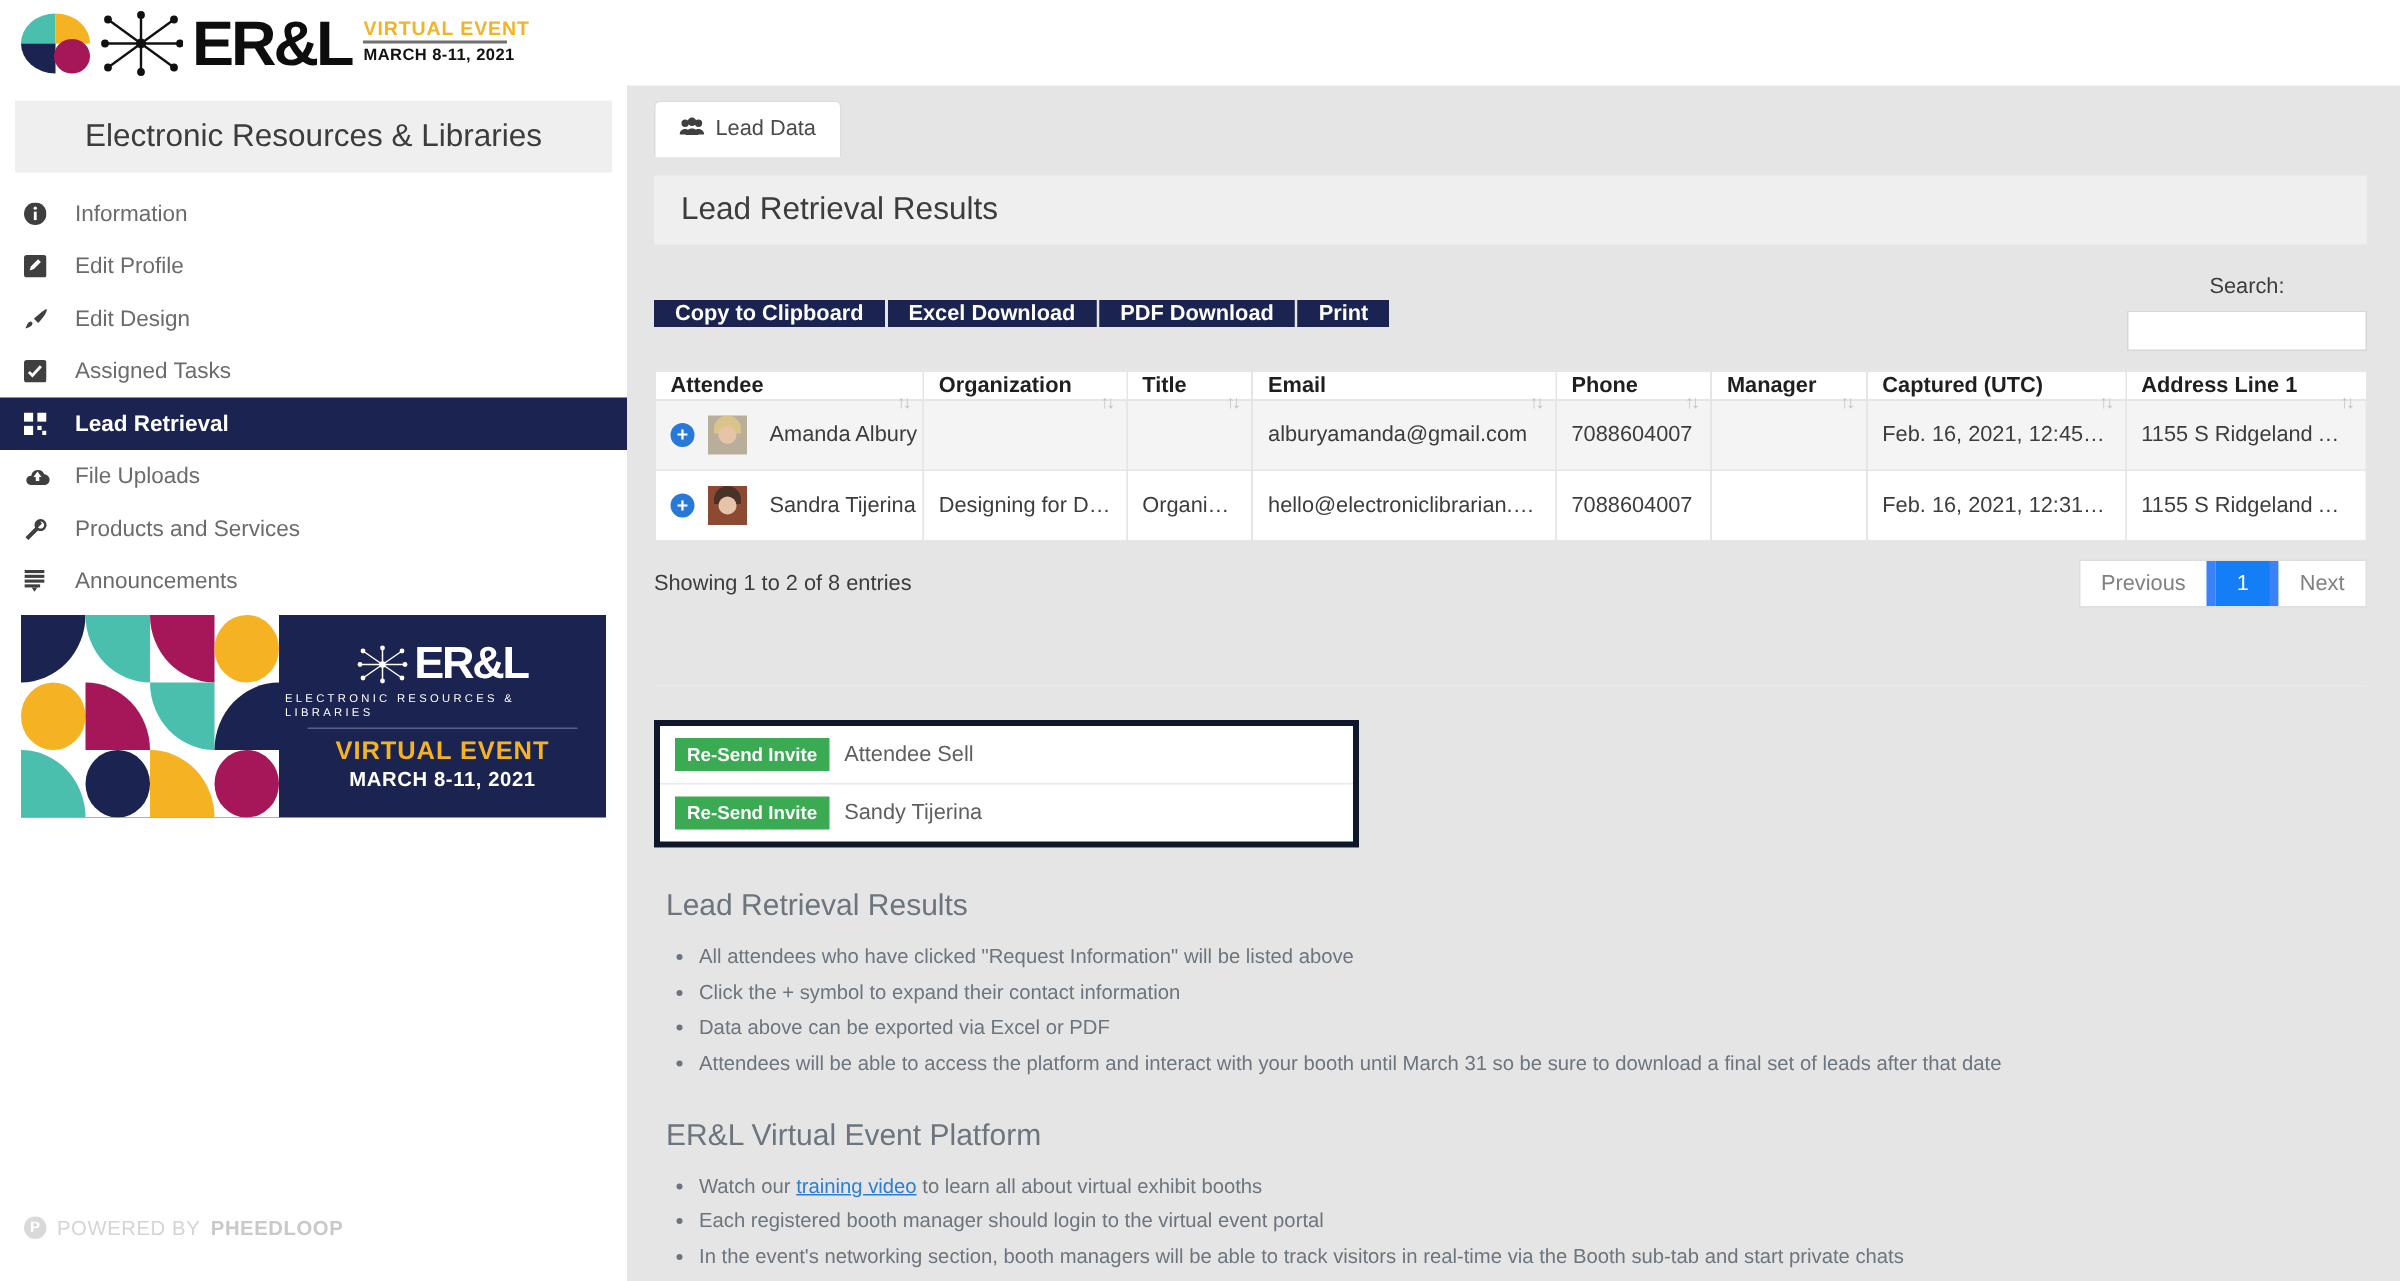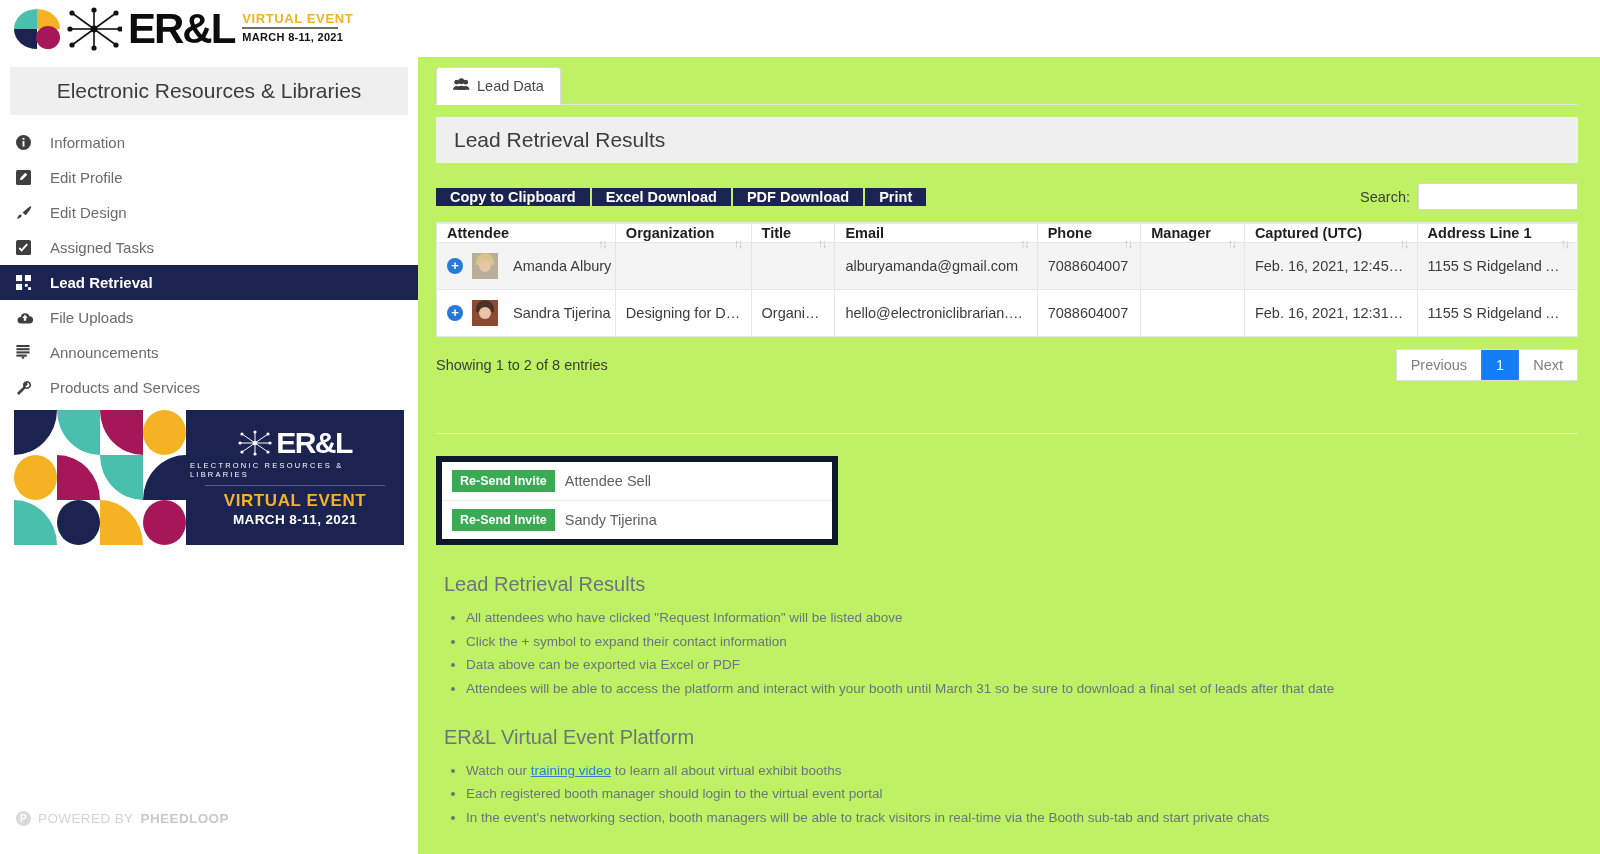--- a/index.html
+++ b/index.html
@@ -66,37 +66,37 @@
 
   .sb-footer {
     position:absolute; left:16px; bottom:28px; display:flex; align-items:center; gap:7px;
     color:#d4d4d4; font-size:13.5px; letter-spacing:.4px;
   }
   .sb-footer b { color:#c9c9c9; }
   .pl-dot { width:15px; height:15px; border-radius:50%; background:#d9d9d9; color:#fff;
             font-size:10px; display:flex; align-items:center; justify-content:center; font-weight:bold;}
 
   
-  .main { position:absolute; left:418px; top:57px; right:0; bottom:0; background:#bef264; padding:0 22px 0 18px;}
+  .main { position:absolute; left:418px; top:57px; right:0; bottom:0; background:#e5e5e5; padding:0 22px 0 18px;}
   .tabbar { height:48px; display:flex; align-items:flex-end; border-bottom:1px solid #e3e3e3; }
   .tab {
     display:flex; align-items:center; gap:7px; height:38px; padding:0 16px;
     border:1px solid #dcdcdc; border-bottom:1px solid #fff; border-radius:4px 4px 0 0;
     background:#fff; font-size:14.5px; color:#4a4a4a; position:relative; top:1px; cursor:pointer;
   }
   .panel-title {
     margin-top:12px; height:46px; background:#efefef; display:flex; align-items:center;
     padding-left:18px; font-size:21px; color:#3c3c3c;
   }
   .toolbar { margin-top:20px; display:flex; align-items:center; }
   .btn-dt {
     background:#1b2350; color:#fff; font-size:14.5px; font-weight:bold;
     padding:0 13px; border:1px solid #1b2350; margin-right:2px; cursor:pointer;
   }
-  .search-area { margin-left:auto; display:flex; align-items:center; gap:8px; }
+  .search-area { margin-left:auto; display:flex; align-items:center; gap:8px;flex-direction:column; }
   .search-lbl { font-size:14.5px; color:#3c3c3c; }
   .search-inp { width:160px; height:27px; border:1px solid #d7d7d7; background:#fff; outline:none; padding:0 5px; }
 
   
   table.dt { width:100%; border-collapse:collapse; margin-top:12px; table-layout:fixed; }
   table.dt th {
     text-align:left; font-size:14.5px; font-weight:bold; color:#1f1f1f;
     padding:1px 10px; border:1px solid #e6e6e6; border-top:2px solid #e6e6e6;
     background:#fff; white-space:nowrap; position:relative;
   }
@@ -113,27 +113,27 @@
   .avatar { width:26px; height:26px; flex:none; background:#b9ae9a; overflow:hidden; position:relative;}
   .avatar.a2 { background:#8d4a33; }
   .avatar .hair { position:absolute; left:4px; top:0; width:18px; height:12px; background:#4a3226; border-radius:9px 9px 0 0;}
   .avatar.a1 .hair { background:#d9c48a; }
   .avatar .face { position:absolute; left:7px; top:7px; width:12px; height:12px; border-radius:50%; background:#e6c4a8;}
   .att-name { padding-left:6px; }
 
   .dt-foot { margin-top:12px; display:flex; align-items:center; }
   .dt-info { font-size:14.5px; color:#3c3c3c; }
   .pager { margin-left:auto; display:flex; border:1px solid #dedede; }
-  .pg { padding:7px 14px; font-size:14.5px; color:#808080; border-right:1px solid #3b82f6; cursor:pointer; background:#fff;}
+  .pg { padding:7px 14px; font-size:14.5px; color:#808080; border-right:6px solid #3b82f6; cursor:pointer; background:#fff;}
   .pg:last-child { border-right:none; }
   .pg.cur { background:#137ef5; color:#fff; }
 
   
   .lower { margin-top:52px; border-top:1px solid #e9e9e9; padding-top:22px; }
-  .invite-box { width:402px; border:6px solid #0f172a; background:#fff; }
+  .invite-box { width:470px; border:4px solid #0f172a; background:#fff; }
   .invite-row { display:flex; align-items:center; gap:10px; padding:8px 10px; border-bottom:1px solid #e9e9e9; }
   .invite-row:last-child { border-bottom:none; }
   .btn-resend {
     background:#3aab53; color:#fff; font-size:12.5px; font-weight:bold;
     padding:4px 8px; cursor:pointer; white-space:nowrap;
   }
   .invite-name { font-size:14.5px; color:#5f5f5f; }
 
   h3.sec { font-size:20px; font-weight:normal; color:#6c757d; margin:28px 0 12px 8px; }
   ul.sec { margin:0 0 0 8px; padding-left:22px; }
@@ -250,38 +250,38 @@
               <path d="M5 13h10a4 4 0 000-8 5 5 0 00-9.6 1A3.5 3.5 0 005 13z" fill="#3f3f3f"></path>
               <path d="M10 3l3 4h-6z" fill="#fff"></path>
               <rect x="8.7" y="6" width="2.6" height="4" fill="#fff"></rect>
             </svg>
         </span>
         <span class="sb-lbl">File Uploads</span>
       </div>
 
       <div class="sb-item">
         <span class="sb-ico">
+          <svg width="16" height="16" viewBox="0 0 16 16">
+              <path d="M11 1a4 4 0 00-3.6 5.7L1 13.1 2.9 15l6.4-6.4A4 4 0 1011 1zm0 1.6a2.4 2.4 0 11-1.7 4.1L12 4l-1-1z" fill="#3f3f3f"></path>
+            </svg>
+        </span>
+        <span class="sb-lbl">Products and Services</span>
+      </div>
+
+      <div class="sb-item">
+        <span class="sb-ico">
           <svg width="14" height="15" viewBox="0 0 14 16">
             <rect x="0" y="0" width="14" height="2.2" fill="#3f3f3f"></rect>
               <rect x="0" y="3.4" width="14" height="2.2" fill="#3f3f3f"></rect>
             <rect x="0" y="6.8" width="14" height="2.2" fill="#3f3f3f"></rect>
               <rect x="0" y="10.2" width="11" height="2.2" fill="#3f3f3f"></rect>
             <path d="M5 12.4l2 3 2-3z" fill="#3f3f3f"></path>
           </svg>
         </span>
         <span class="sb-lbl">Announcements</span>
-      </div>
-
-      <div class="sb-item">
-        <span class="sb-ico">
-          <svg width="16" height="16" viewBox="0 0 16 16">
-              <path d="M11 1a4 4 0 00-3.6 5.7L1 13.1 2.9 15l6.4-6.4A4 4 0 1011 1zm0 1.6a2.4 2.4 0 11-1.7 4.1L12 4l-1-1z" fill="#3f3f3f"></path>
-            </svg>
-        </span>
-        <span class="sb-lbl">Products and Services</span>
       </div>
     </div>
 
     <div class="sb-banner">
       <div class="bn-grid">
         <div class="bn-c" style="background:#1b2350;border-bottom-right-radius:43px 45px;"></div>
         <div class="bn-c" style="background:#4bbfae;border-bottom-left-radius:43px 45px;"></div>
         <div class="bn-c" style="background:#a6175a;border-bottom-left-radius:43px 45px;"></div>
         <div class="bn-c" style="background:#f5b324;border-radius:50%;"></div>
 

